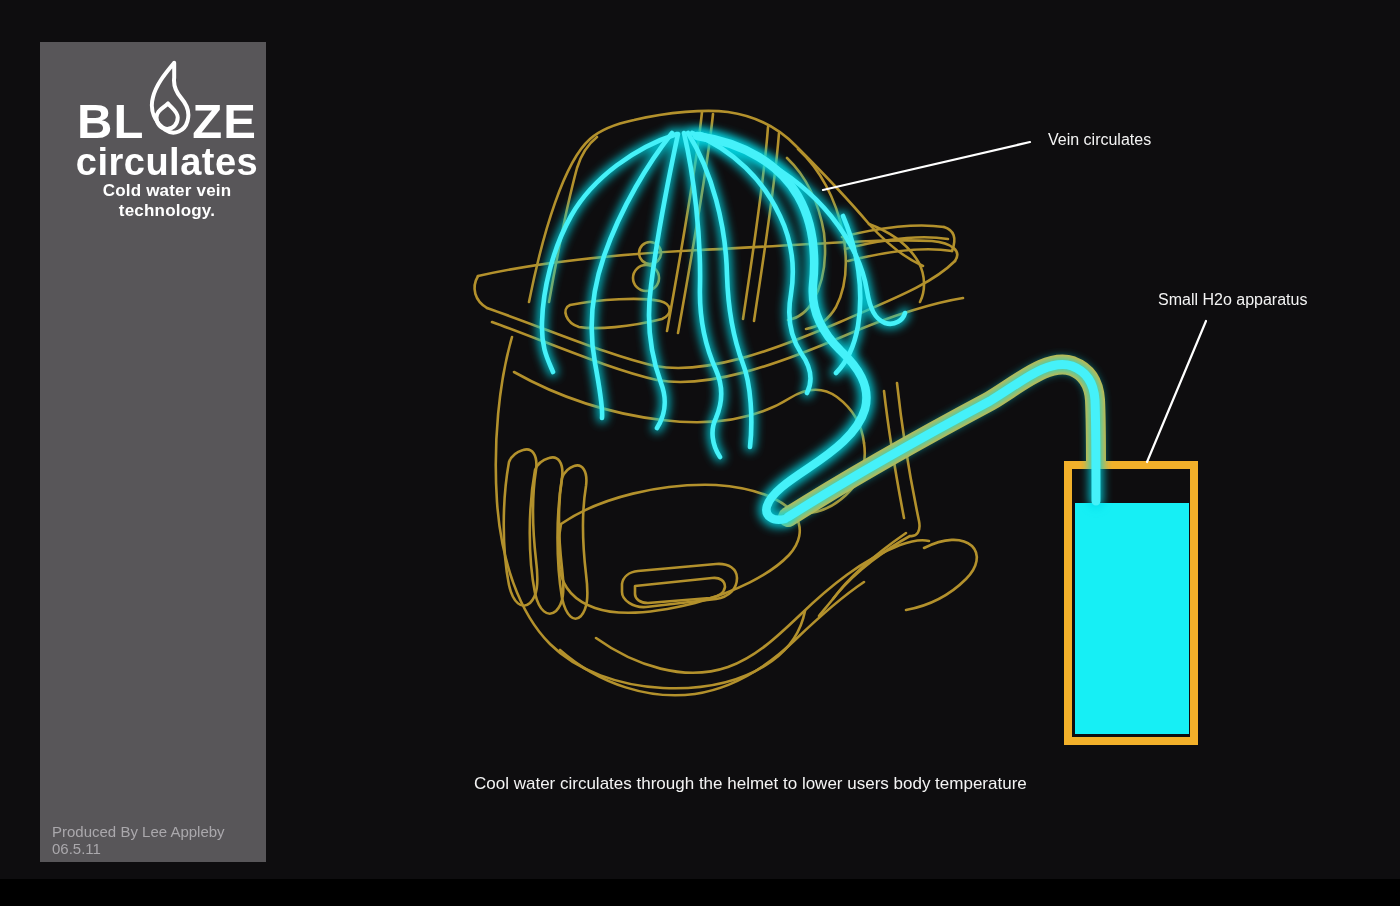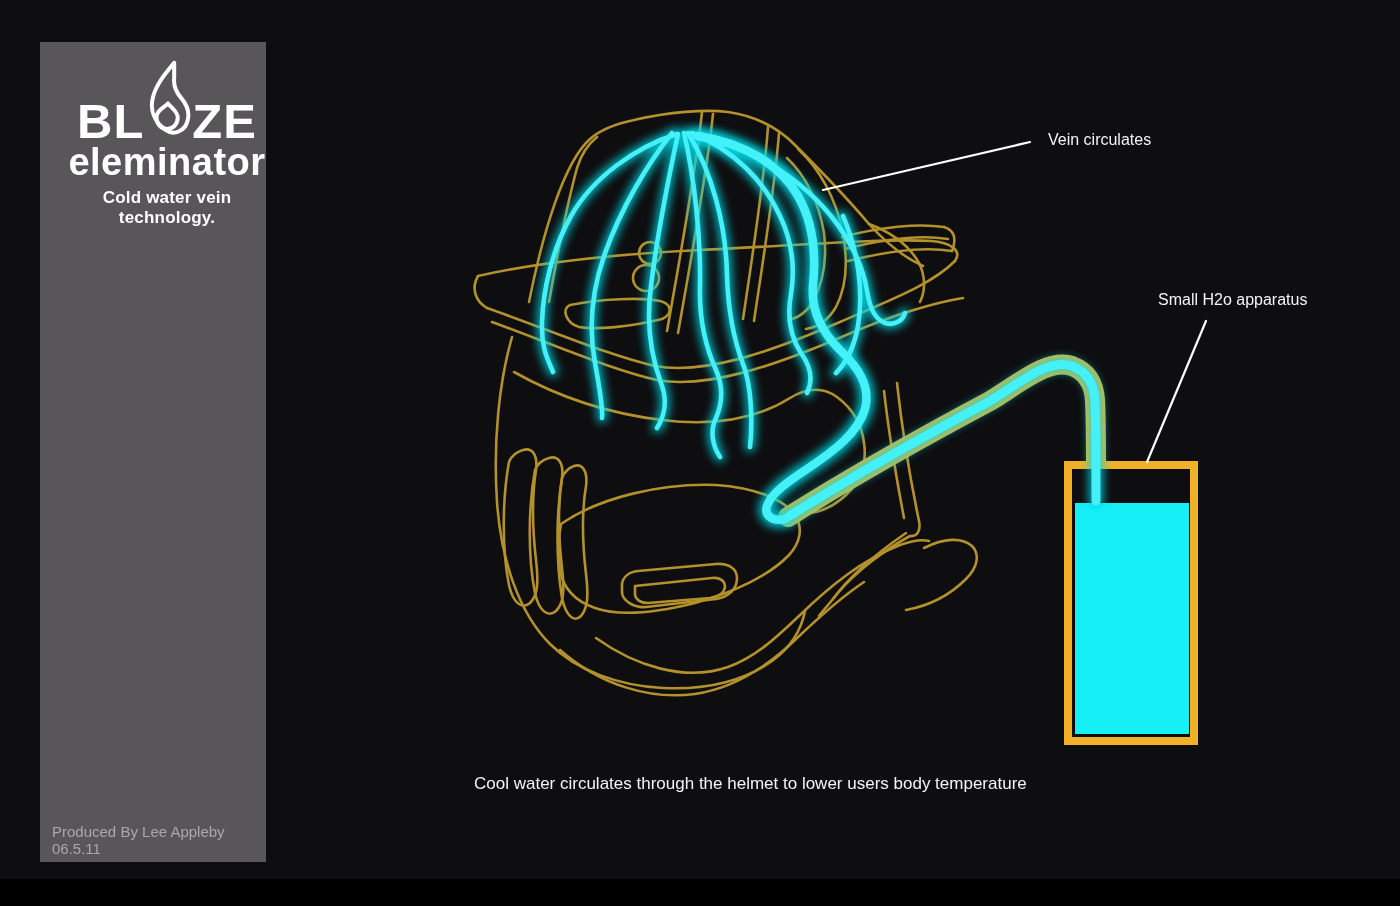--- a/index.html
+++ b/index.html
@@ -13,21 +13,21 @@
   .diagram-svg{position:absolute;left:0;top:0;}
   .bottom-strip{position:absolute;left:0;top:879px;width:1400px;height:27px;background:#000;}
 
   
   .sidebar{position:absolute;left:40px;top:42px;width:226px;height:820px;background:var(--sidebar);}
   .brand{position:absolute;left:14px;top:6px;width:226px;text-align:center;color:#fff;}
   .brand-line1{display:flex;justify-content:center;align-items:flex-end;height:92px;}
   .brand-word{font-size:49px;font-weight:bold;letter-spacing:1px;line-height:0.78;}
   .flame{width:46px;height:84px;margin:0 1px -1px 1px;}
   .brand-line2{font-size:38px;font-weight:bold;letter-spacing:0.5px;margin-top:3px;line-height:1;}
-  .brand-tagline{font-size:17px;font-weight:bold;margin-top:7px;letter-spacing:0.2px;}
+  .brand-tagline{font-size:17px;font-weight:bold;letter-spacing:0.2px;}
   .credit{position:absolute;left:12px;bottom:5px;font-size:15px;color:var(--credit);}
 
   
   .label{position:absolute;color:var(--label);font-size:16px;white-space:nowrap;}
   .vein-label{left:1048px;top:131px;}
   .h2o-label{left:1158px;top:291px;}
   .caption{position:absolute;left:440px;top:774px;font-size:17px;color:var(--label);white-space:nowrap;margin-left:34px;}
 
   
   .gold{stroke:var(--helmet-line);fill:none;stroke-width:2.6;stroke-linecap:round;stroke-linejoin:round;}
@@ -125,21 +125,21 @@
   <aside class="sidebar">
     <div class="brand">
       <div class="brand-line1">
         <span class="brand-word">BL</span>
         <svg class="flame" viewBox="0 0 52 88">
           <path d="M33,3 C25,13 13,26 9,42 C5,57 11,70 23,79 C33,86 45,80 48,69 C51,59 47,50 41,43 C35,36 32,28 33,20 C33,14 33,8 33,3 Z" fill="none" stroke="#fff" stroke-width="4.5" stroke-linejoin="round"></path>
           <path d="M26,49 C30,54 37,58 37,65 C37,72 32,78 25,78 C18,78 13,72 13,65 C13,57 20,55 26,49 Z" fill="none" stroke="#fff" stroke-width="4.5" stroke-linejoin="round"></path>
         </svg>
         <span class="brand-word">ZE</span>
       </div>
-      <div class="brand-line2">eleminator</div>
+      <div class="brand-line2">circulates</div>
       <div class="brand-tagline">Cold water vein technology.</div>
     </div>
     <div class="credit">Produced By Lee Appleby 06.5.11</div>
   </aside>
 
   <div class="label vein-label">Vein circulates</div>
   <div class="label h2o-label">Small H2o apparatus</div>
   <div class="caption">Cool water circulates through the helmet to lower users body temperature</div>
 
   <div class="bottom-strip"></div>

